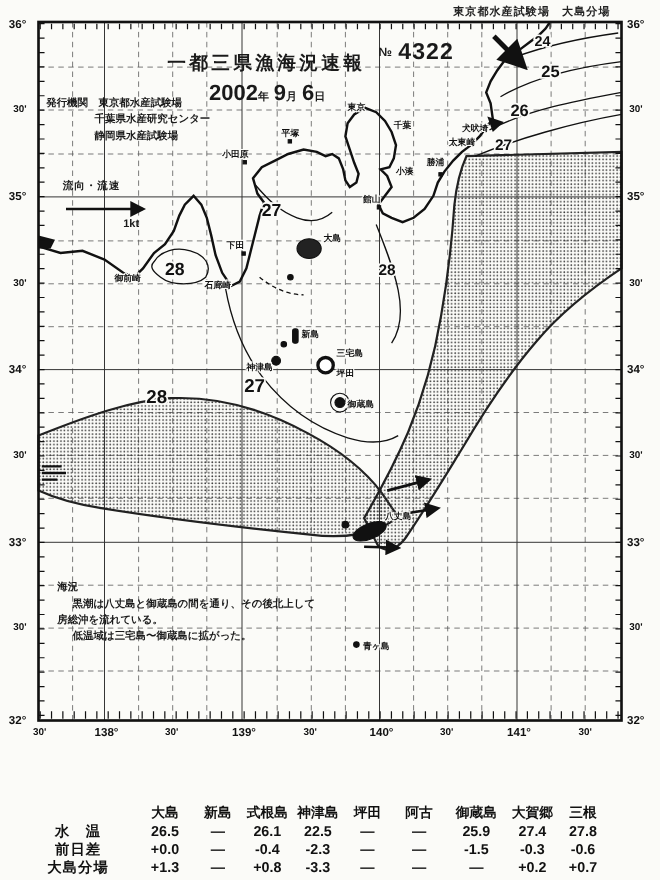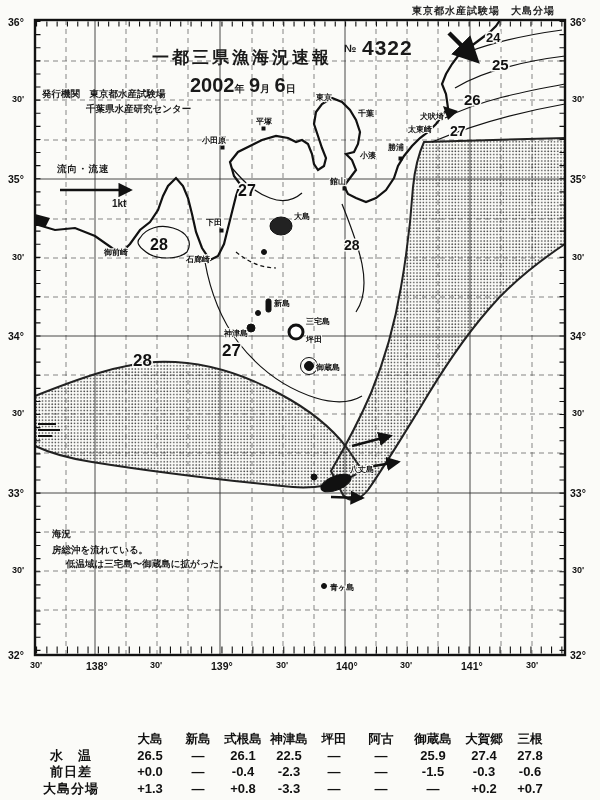--- a/index.html
+++ b/index.html
@@ -199,27 +199,29 @@
 
 <div class="abs date">
   <span class="big">2002</span><span class="unit">年</span>
   <span class="big">9</span><span class="unit">月</span>
   <span class="big">6</span><span class="unit">日</span>
 </div>
 
 <div class="abs pub">
   <div>発行機関　東京都水産試験場</div>
   <div class="ind">千葉県水産研究センター</div>
+  <div class="ind">静岡県水産試験場</div>
 </div>
 
 <div class="abs leg-label">流向・流速</div>
 <div class="abs leg-speed">1kt</div>
 
 <div class="abs note">
   <div class="t">海況</div>
+  <div class="l1">黒潮は八丈島と御蔵島の間を通り、その後北上して</div>
   <div>房総沖を流れている。</div>
   <div class="l1">低温域は三宅島〜御蔵島に拡がった。</div>
 </div>
 
 <div class="abs ax" style="top:660px;left:30px">30'</div>
 <div class="abs ax deg" style="top:660px;left:86px">138°</div>
 <div class="abs ax" style="top:660px;left:150px">30'</div>
 <div class="abs ax deg" style="top:660px;left:211px">139°</div>
 <div class="abs ax" style="top:660px;left:276px">30'</div>
 <div class="abs ax deg" style="top:660px;left:336px">140°</div>

